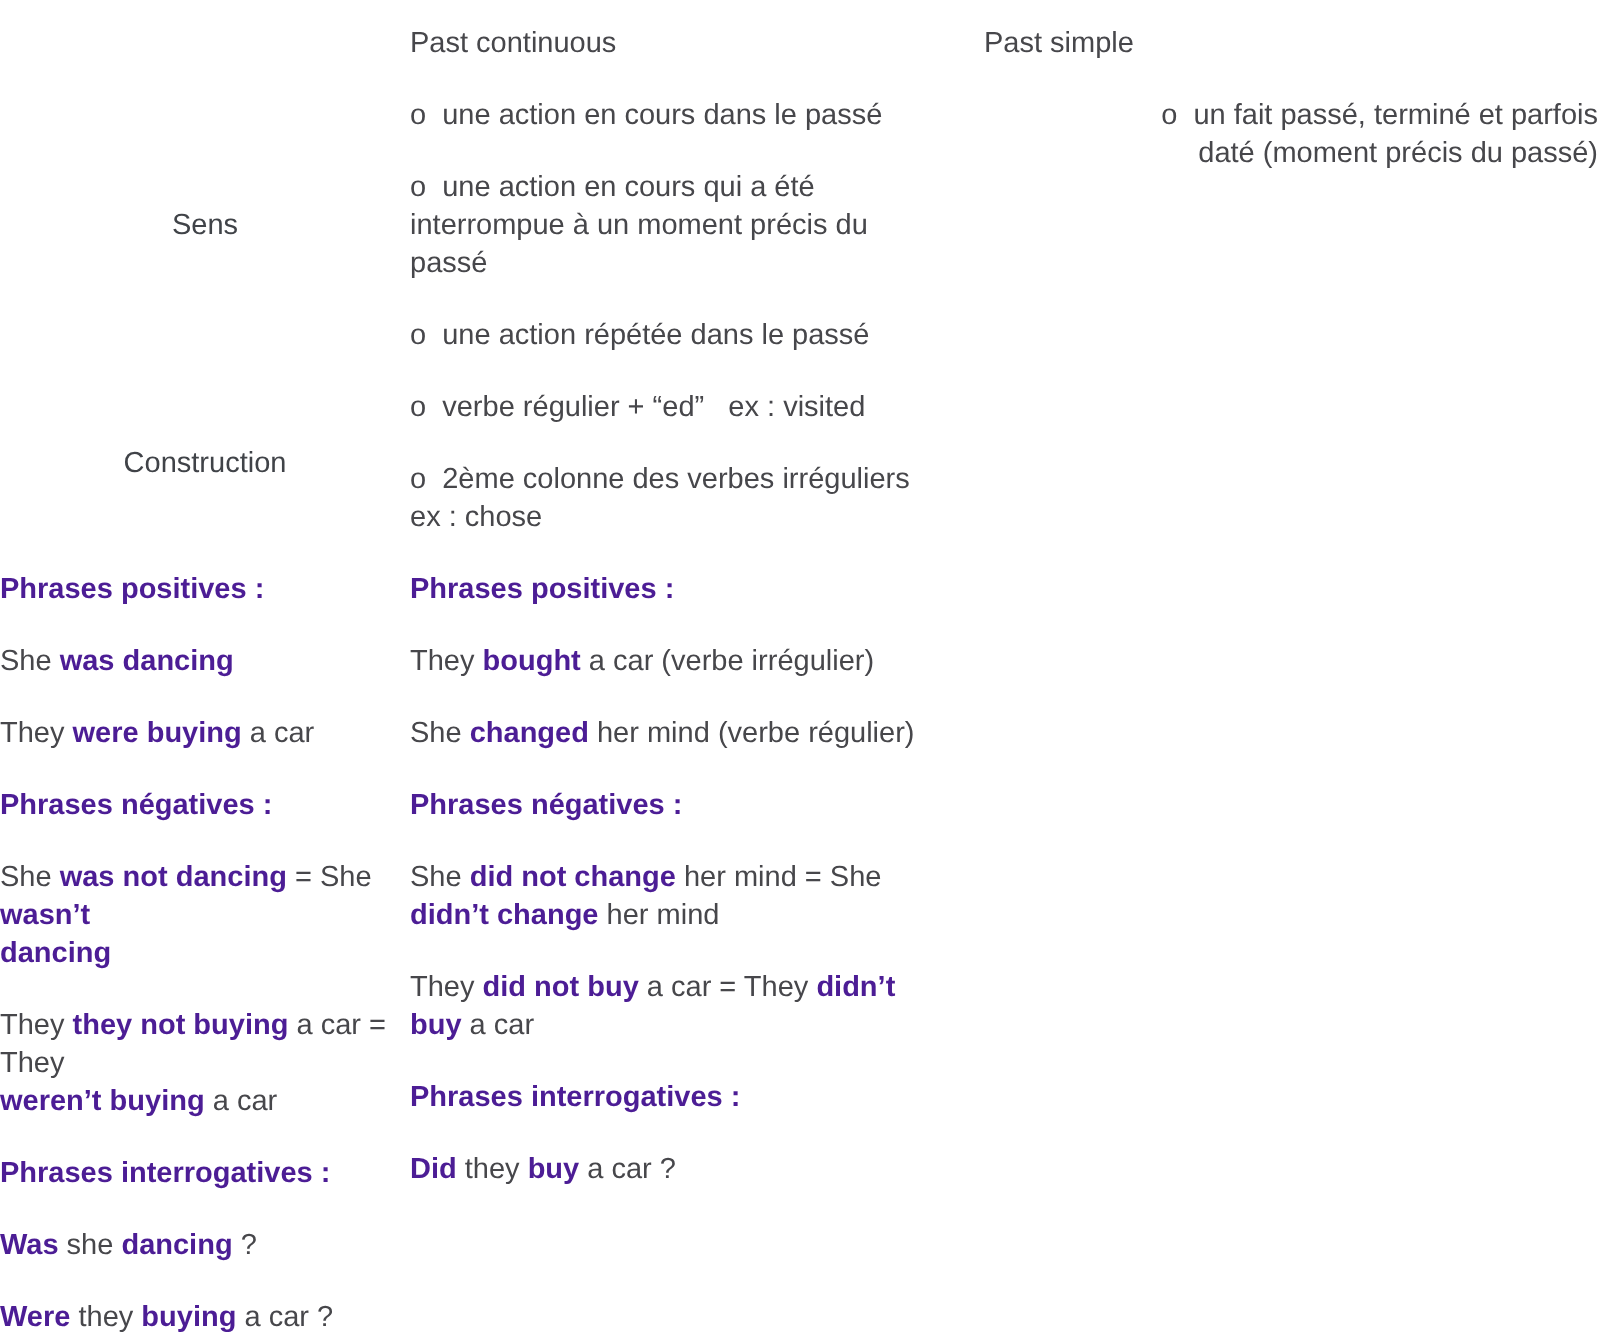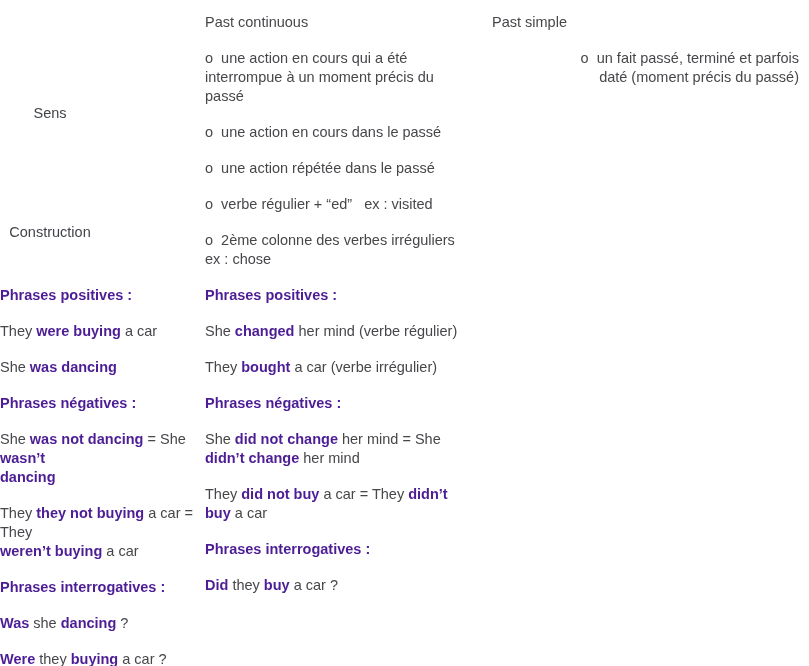--- a/index.html
+++ b/index.html
@@ -21,20 +21,21 @@
     width: 809px;
   }
   .row {
     display: grid;
     grid-template-columns: 205px 287px 1fr;
   }
   .label-cell {
     display: flex;
     align-items: center;
     padding-bottom: 17px;
+    justify-content: center;
   }
   .row-label {
     display: block;
     width: 100px;
     text-align: center;
     color: #404348;
   }
   .content-cell {
     padding-right: 10px;
   }
@@ -70,59 +71,59 @@
     <div class="content-cell">
       <p class="para header-para">Past simple</p>
     </div>
   </div>
   <div id="rows-mount">
       <div class="row">
         <div class="label-cell">
           <span class="row-label">Sens</span>
         </div>
         <div class="content-cell">
+          <p class="para"><span class="seg-r">o  une action en cours dans le passé</span></p>
           <p class="para"><span class="seg-r">o  une action en cours qui a été
 interrompue à un moment précis du
 passé</span></p>
-          <p class="para"><span class="seg-r">o  une action en cours dans le passé</span></p>
           <p class="para"><span class="seg-r">o  une action répétée dans le passé</span></p>
         </div>
         <div class="content-cell">
           <p class="para hang"><span class="seg-r">o  un fait passé, terminé et parfois
 daté (moment précis du passé)</span></p>
         </div>
       </div>
       <div class="row">
         <div class="label-cell">
           <span class="row-label">Construction</span>
         </div>
         <div class="content-cell">
           <p class="para"><span class="seg-r">o  verbe régulier + “ed”   ex : visited</span></p>
           <p class="para"><span class="seg-r">o  2ème colonne des verbes irréguliers
 ex : chose</span></p>
         </div>
       </div>
       <div class="row">
         <div class="content-cell">
           <p class="para"><span class="seg-b">Phrases positives :</span></p>
+          <p class="para"><span class="seg-r">She </span><span class="seg-b">was dancing</span></p>
           <p class="para"><span class="seg-r">They </span><span class="seg-b">were buying</span><span class="seg-r"> a car</span></p>
-          <p class="para"><span class="seg-r">She </span><span class="seg-b">was dancing</span></p>
           <p class="para"><span class="seg-b">Phrases négatives :</span></p>
           <p class="para"><span class="seg-r">She </span><span class="seg-b">was not dancing</span><span class="seg-r"> = She </span><span class="seg-b">wasn’t
 dancing</span></p>
           <p class="para"><span class="seg-r">They </span><span class="seg-b">they not buying</span><span class="seg-r"> a car = They
 </span><span class="seg-b">weren’t buying</span><span class="seg-r"> a car</span></p>
           <p class="para"><span class="seg-b">Phrases interrogatives :</span></p>
           <p class="para"><span class="seg-b">Was</span><span class="seg-r"> she </span><span class="seg-b">dancing</span><span class="seg-r"> ?</span></p>
           <p class="para"><span class="seg-b">Were</span><span class="seg-r"> they </span><span class="seg-b">buying</span><span class="seg-r"> a car ?</span></p>
         </div>
         <div class="content-cell">
           <p class="para"><span class="seg-b">Phrases positives :</span></p>
+          <p class="para"><span class="seg-r">They </span><span class="seg-b">bought</span><span class="seg-r"> a car (verbe irrégulier)</span></p>
           <p class="para"><span class="seg-r">She </span><span class="seg-b">changed</span><span class="seg-r"> her mind (verbe régulier)</span></p>
-          <p class="para"><span class="seg-r">They </span><span class="seg-b">bought</span><span class="seg-r"> a car (verbe irrégulier)</span></p>
           <p class="para"><span class="seg-b">Phrases négatives :</span></p>
           <p class="para"><span class="seg-r">She </span><span class="seg-b">did not change</span><span class="seg-r"> her mind = She
 </span><span class="seg-b">didn’t change</span><span class="seg-r"> her mind</span></p>
           <p class="para"><span class="seg-r">They </span><span class="seg-b">did not buy</span><span class="seg-r"> a car = They </span><span class="seg-b">didn’t
 buy</span><span class="seg-r"> a car</span></p>
           <p class="para"><span class="seg-b">Phrases interrogatives :</span></p>
           <p class="para"><span class="seg-b">Did</span><span class="seg-r"> they </span><span class="seg-b">buy</span><span class="seg-r"> a car ?</span></p>
         </div>
       </div>
     </div>

